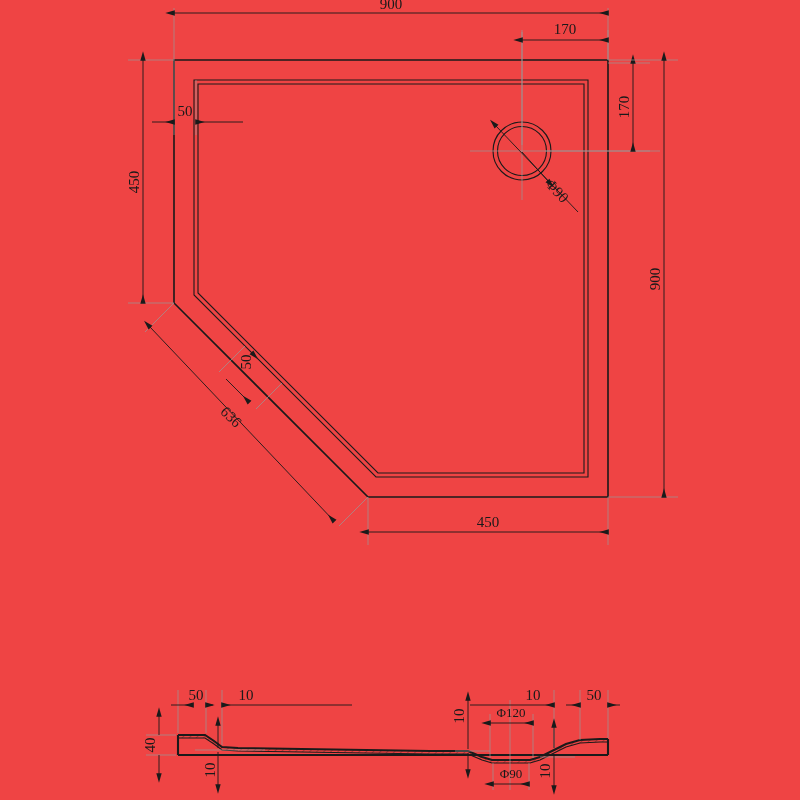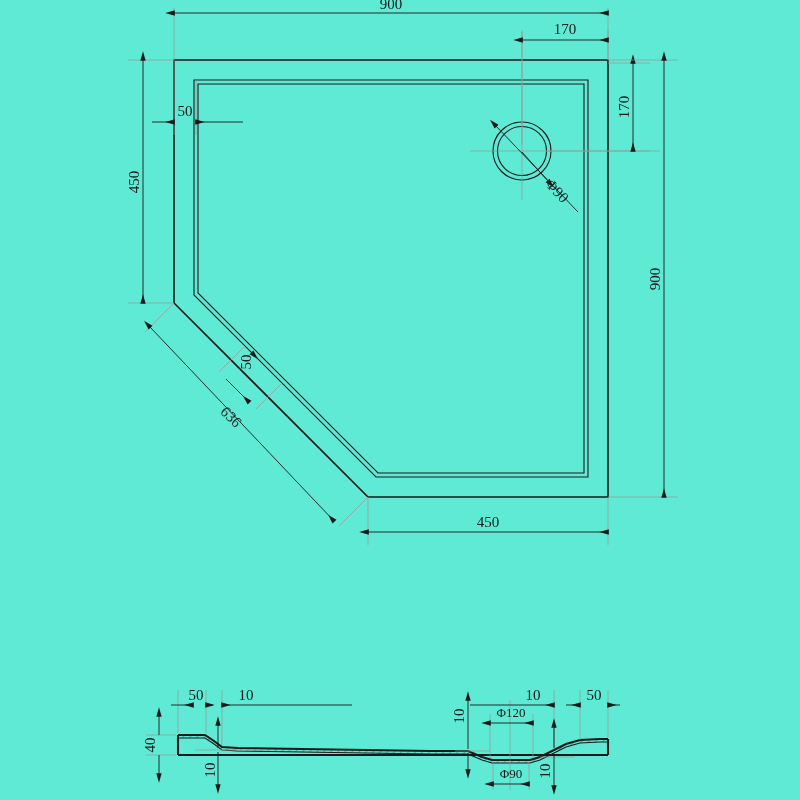--- a/index.html
+++ b/index.html
@@ -10,21 +10,21 @@
   body {
     width: 800px;
     height: 800px;
     font-family: "Liberation Serif", serif;
     overflow: hidden;
   }
   #drawing-root {
     position: relative;
     width: 800px;
     height: 800px;
-    background: #5eead4;
+    background: #ef4444;
   }
   svg#cad {
     display: block;
     width: 800px;
     height: 800px;
   }
   .obj      { fill: none; stroke: #1a1a1a; stroke-width: 1.6; }
   .obj-thin { fill: none; stroke: #1a1a1a; stroke-width: 1.1; }
   .dim      { fill: none; stroke: #1a1a1a; stroke-width: 0.9; }
   .ext      { fill: none; stroke: #9a9a9a; stroke-width: 0.7; }

